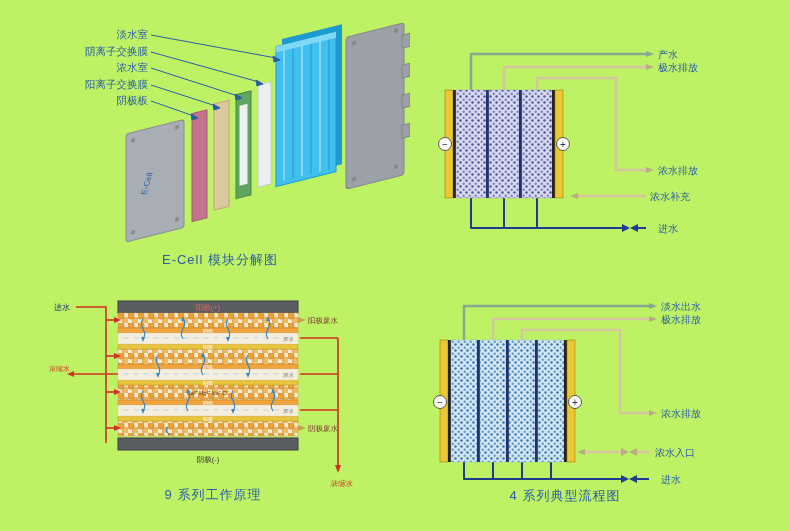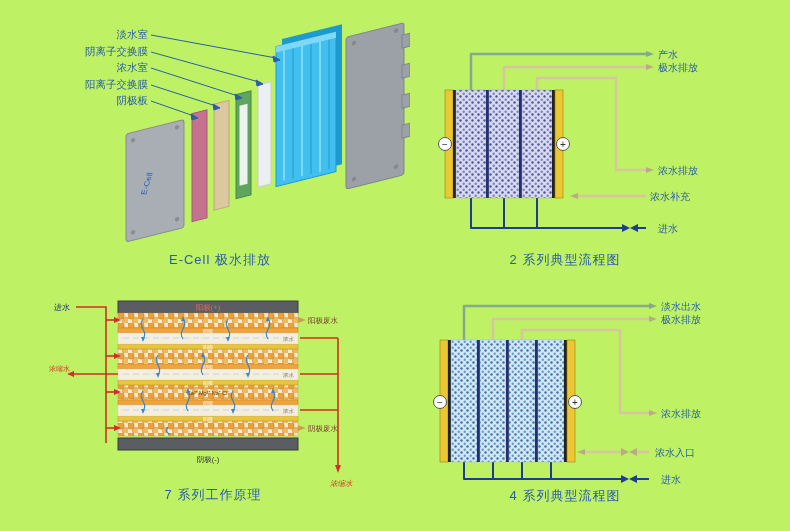--- a/index.html
+++ b/index.html
@@ -81,21 +81,21 @@
 
       <g text-anchor="end">
         <text x="118" y="30" class="lblsmall">淡水室</text>
         <text x="118" y="47" class="lblsmall">阴离子交换膜</text>
         <text x="118" y="63" class="lblsmall">浓水室</text>
         <text x="118" y="80" class="lblsmall">阳离子交换膜</text>
         <text x="118" y="96" class="lblsmall">阴极板</text>
       </g>
     </svg>
   </div>
-  <div class="caption" style="left:30px;top:251px;width:380px;">E-Cell 极水排放</div>
+  <div class="caption" style="left:30px;top:251px;width:380px;">E-Cell 模块分解图</div>
 
   <div class="panel" style="left:420px;top:38px;width:290px;height:210px;">
     <svg width="290" height="210" viewBox="0 0 290 210">
       <defs>
         <pattern id="dots2" width="6" height="6" patternUnits="userSpaceOnUse">
           <rect width="6" height="6" fill="#d7d9ee"></rect>
           <circle cx="1.7" cy="1.7" r="1.2" fill="#7b7fc4"></circle>
           <circle cx="4.5" cy="4.5" r="1.2" fill="#4d5499"></circle>
         </pattern>
       </defs>
@@ -139,21 +139,20 @@
         <text x="143" y="109.5" font-size="10" text-anchor="middle" fill="#333">+</text>
       </g>
 
       <text x="238" y="20" class="lblblue">产水</text>
       <text x="238" y="33" class="lblblue">极水排放</text>
       <text x="238" y="136" class="lblblue">浓水排放</text>
       <text x="230" y="162" class="lblblue">浓水补充</text>
       <text x="238" y="194" class="lblblue">进水</text>
     </svg>
   </div>
-  <div class="caption" style="left:420px;top:251px;width:290px;">2 系列典型流程图</div>
 
   <div class="panel" style="left:48px;top:293px;width:330px;height:200px;">
     <svg width="330" height="200" viewBox="0 0 330 200">
       <defs>
         <pattern id="beads3" width="10" height="10" patternUnits="userSpaceOnUse">
           <rect width="10" height="10" fill="#f6ead2"></rect>
           <circle cx="2.8" cy="2.8" r="3.4" fill="#e9a23b" stroke="#c07818" stroke-width="0.5"></circle>
           <circle cx="7.8" cy="7.8" r="3.4" fill="#f0b95c" stroke="#c07818" stroke-width="0.5"></circle>
         </pattern>
       </defs>
@@ -255,21 +254,21 @@
         <polygon points="250,132 258,135 250,138"></polygon>
       </g>
 
       <text x="6" y="17" font-size="8" fill="#20316e">进水</text>
       <text x="1" y="78" font-size="7" fill="#d03025">浓缩水</text>
       <text x="260" y="30" font-size="7.5" fill="#7a3b2e">阳极废水</text>
       <text x="260" y="138" font-size="7.5" fill="#7a3b2e">阴极废水</text>
       <text x="282" y="193" font-size="7.5" font-style="italic" fill="#d03025">浓缩水</text>
     </svg>
   </div>
-  <div class="caption" style="left:48px;top:486px;width:330px;">7 系列工作原理</div>
+  <div class="caption" style="left:48px;top:486px;width:330px;">9 系列工作原理</div>
 
   <div class="panel" style="left:415px;top:292px;width:300px;height:200px;">
     <svg width="300" height="200" viewBox="0 0 300 200">
       <defs>
         <pattern id="dots3" width="6" height="6" patternUnits="userSpaceOnUse">
           <rect width="6" height="6" fill="#d3e6f2"></rect>
           <circle cx="1.7" cy="1.7" r="1.2" fill="#5a9fd4"></circle>
           <circle cx="4.5" cy="4.5" r="1.2" fill="#3a6fb0"></circle>
         </pattern>
       </defs>

